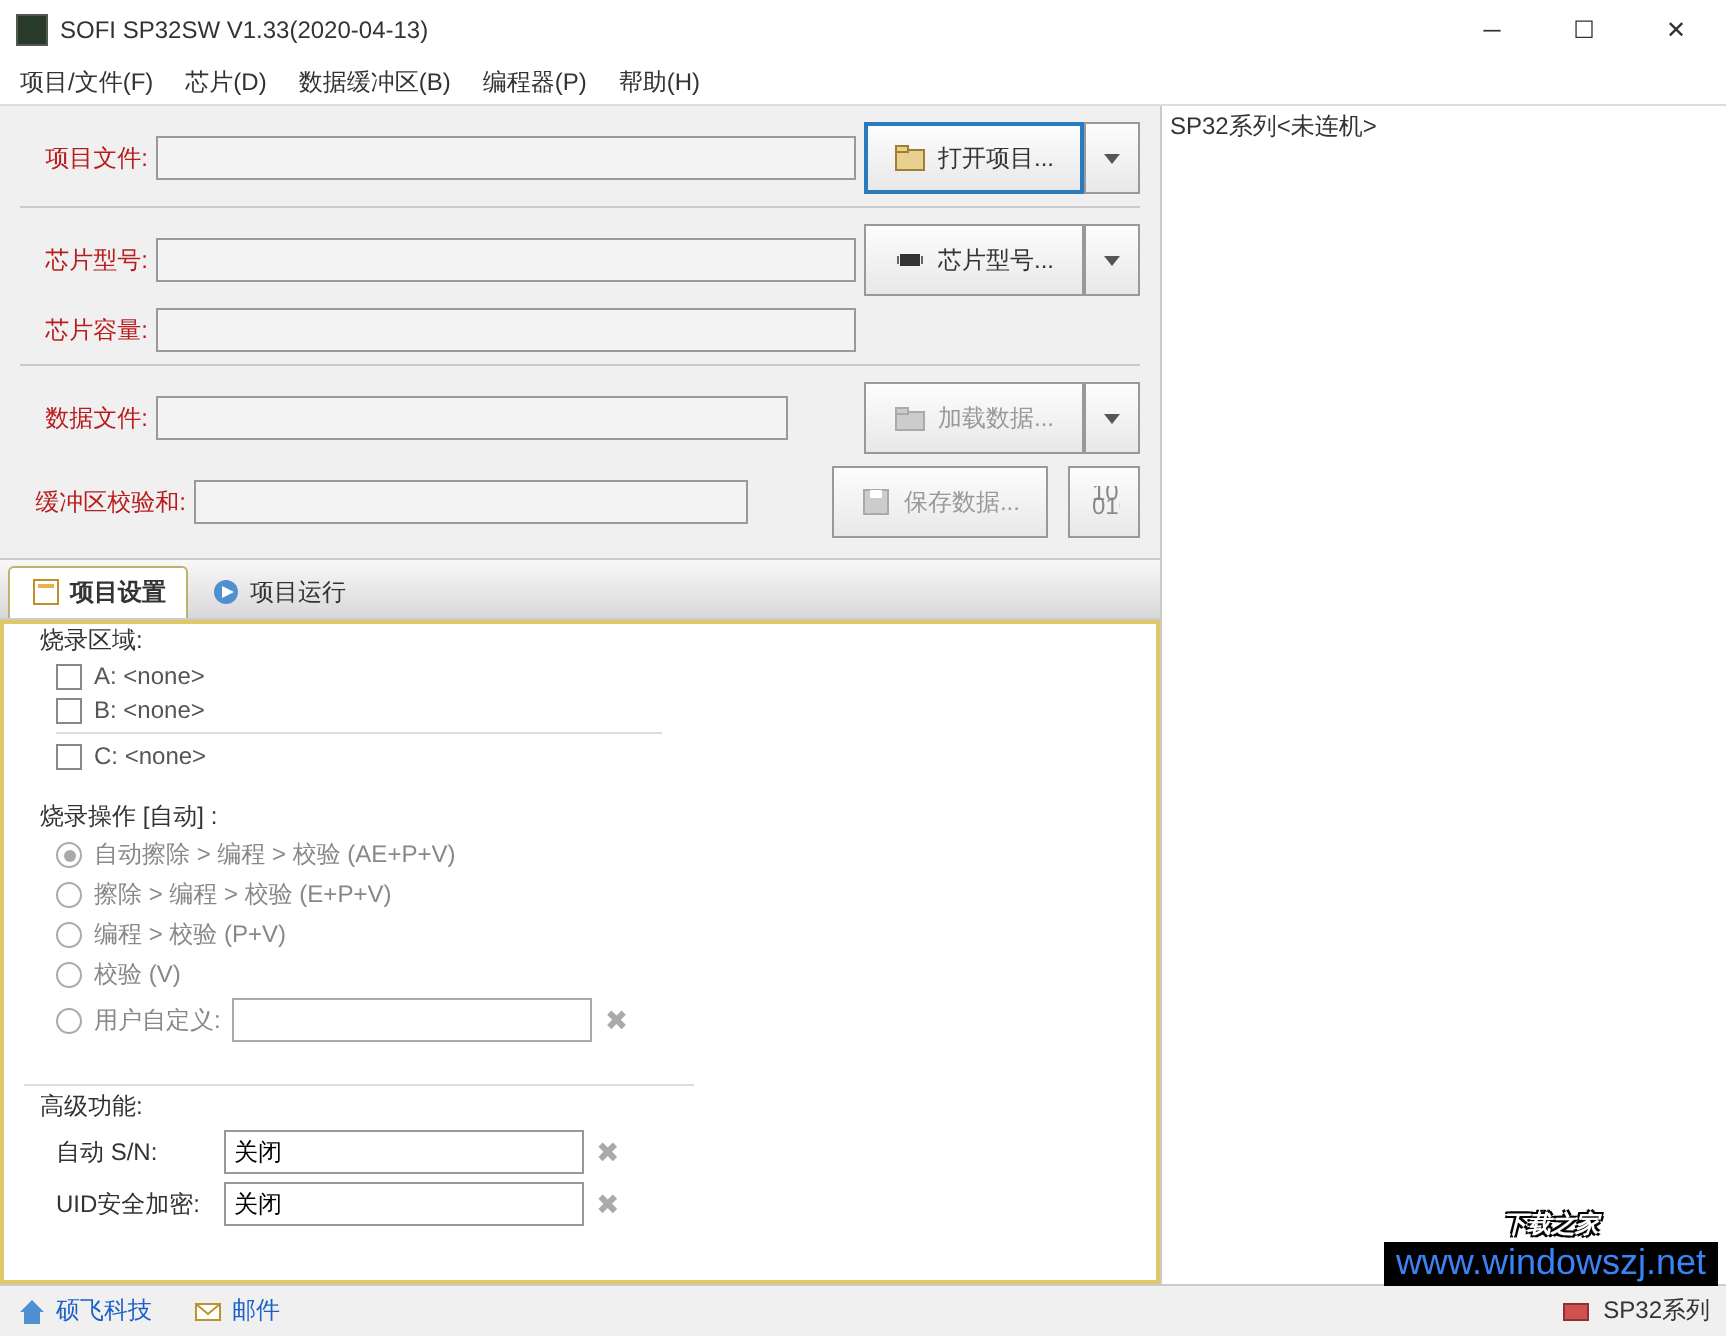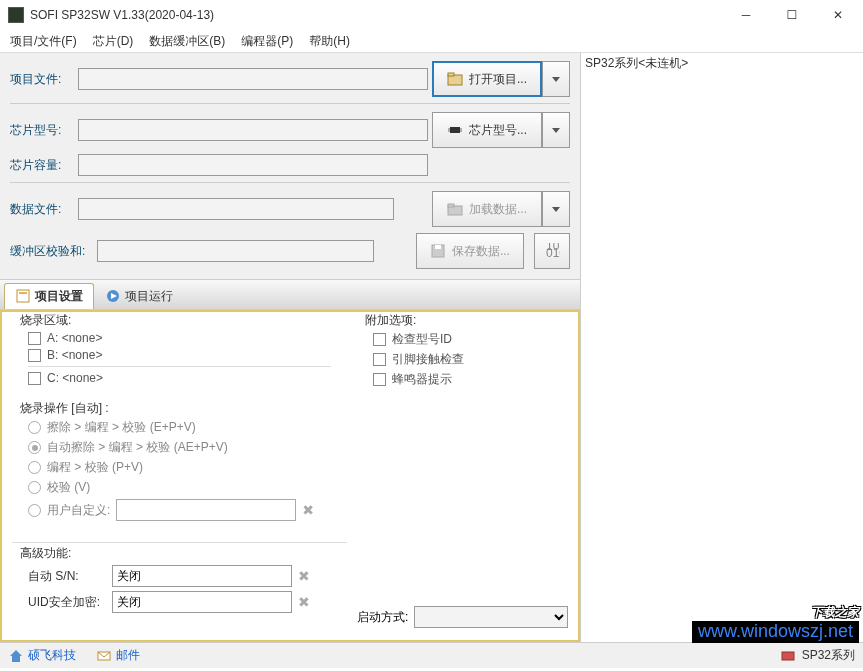--- a/index.html
+++ b/index.html
@@ -8,21 +8,21 @@
 .titlebar .app-icon { width: 16px; height: 16px; background: #2a3a2a; margin-right: 6px; border: 1px solid #555; }
 .titlebar .title { flex: 1; color: #333; }
 .titlebar .winbtn { width: 46px; height: 30px; display: flex; align-items: center; justify-content: center; color: #333; }
 .menubar { height: 22px; display: flex; align-items: center; padding: 0 4px; gap: 4px; background: #fff; }
 .menubar .mitem { padding: 2px 6px; color: #333; }
 .content { display: flex; height: 590px; border-top: 1px solid #ddd; }
 .left-panel { width: 581px; border-right: 1px solid #ccc; background: #f0f0f0; display: flex; flex-direction: column; }
 .right-panel { flex: 1; background: #fff; padding: 2px 4px; color: #333; }
 .form-area { padding: 8px 10px 4px 10px; }
 .form-row { display: flex; align-items: center; margin-bottom: 6px; gap: 4px; }
-.form-label { width: 64px; color: #0c4a6e; text-align: left; }
+.form-label { width: 64px; color: #b91c1c; text-align: right; }
 .text-field { flex: 1; height: 22px; border: 1px solid #999; background: #f3f3f3; padding: 0 4px; }
 .small-field { height: 22px; border: 1px solid #999; background: #f3f3f3; }
 .btn { height: 36px; border: 1px solid #999; background: linear-gradient(#fdfdfd,#e8e8e8); display: flex; align-items: center; justify-content: center; gap: 6px; padding: 0 10px; color: #333; font-size: 13px; }
 .btn.primary { border: 2px solid #2a7abf; }
 .btn-small { width: 28px; height: 36px; border: 1px solid #999; background: linear-gradient(#fdfdfd,#e8e8e8); display:flex; align-items:center; justify-content:center; }
 .btn-wide { width: 110px; }
 .btn-group { display: flex; }
 .hr { border: 0; border-top: 1px solid #ccc; margin: 4px 0 8px 0; }
 .tabs { display: flex; background: linear-gradient(#f8f8f8,#d8d8d8); border-top: 1px solid #ccc; border-bottom: 1px solid #ccc; padding: 3px 4px 0 4px; }
 .tab { display: flex; align-items: flex-start; gap: 4px; padding: 4px 10px; border: 1px solid transparent; border-bottom: none; color: #333; }
@@ -39,21 +39,21 @@
 .radio.sel::after { content:''; width:6px; height:6px; background:#aaa; border-radius:50%; }
 .sep-line { border-top: 1px solid #ddd; margin: 4px 8px; }
 .adv-row { display: flex; align-items: center; gap: 6px; margin: 4px 0 4px 8px; }
 .adv-label { width: 78px; color: #333; }
 .adv-field { width: 180px; height: 22px; border: 1px solid #999; background: #fff; padding: 0 4px; display:flex; align-items:center; }
 .user-input { width: 180px; height: 22px; border: 1px solid #aaa; }
 .x-icon { color: #aaa; font-size: 14px; }
 .statusbar { height: 26px; border-top: 1px solid #ccc; background: #f0f0f0; display: flex; align-items: center; padding: 0 8px; gap: 20px; }
 .status-link { color: #1a60c8; display: flex; align-items: center; gap: 4px; }
 .status-right { margin-left: auto; display: flex; align-items: center; gap: 6px; color: #333; }
-.watermark { position: absolute; right: 4px; bottom: 28px; color: #fff; text-shadow: 1px 1px 0 #000, -1px -1px 0 #000, 1px -1px 0 #000, -1px 1px 0 #000; font-size: 18px; font-weight: bold; font-style: italic; line-height: 1.1; text-align: right; font-family: "SimHei", sans-serif; }
+.watermark { position: absolute; right: 4px; bottom: 28px; color: #fff; text-shadow: 1px 1px 0 #000, -1px -1px 0 #000, 1px -1px 0 #000, -1px 1px 0 #000; font-size: 18px; font-weight: bold; font-style: italic; line-height: 1.1; text-align: center; font-family: "SimHei", sans-serif; }
 .watermark .url { color: #3b82f6; font-size: 18px; background: #000; padding: 1px 6px; font-style: normal; font-weight: normal; display:block; }
 .icon-svg { width:16px; height:16px; }
 .caret { width:0; height:0; border-left:4px solid transparent; border-right:4px solid transparent; border-top:5px solid #555; }
 .btn.disabled { color: #999; margin-left: 34px; }
 .checksum-field { width: 280px; }
 .extra-btn { width:36px; height:36px; border:1px solid #999; background:linear-gradient(#fdfdfd,#e8e8e8); display:flex; align-items:center; justify-content:center; margin-left:6px; }
 .startup-row { display:flex; align-items:center; gap:6px; margin-top: auto; padding: 0 0 4px 0; }
 </style>
 </head>
 <body>
@@ -186,26 +186,26 @@
           <div class="sep-line"></div>
           <div class="chk-row">
               <div class="chk"></div>
               <span>C: &lt;none&gt;</span>
             </div>
         </div>
 
         <div class="groupbox" style="margin-top:6px">
           <div class="gtitle">烧录操作 [自动] :</div>
           <div class="radio-row">
+              <div class="radio sel"></div>
+              <span>自动擦除 &gt; 编程 &gt; 校验 (AE+P+V)</span>
+            </div>
+          <div class="radio-row">
               <div class="radio"></div>
               <span>擦除 &gt; 编程 &gt; 校验 (E+P+V)</span>
-            </div>
-          <div class="radio-row">
-              <div class="radio sel"></div>
-              <span>自动擦除 &gt; 编程 &gt; 校验 (AE+P+V)</span>
             </div>
           <div class="radio-row">
               <div class="radio"></div>
               <span>编程 &gt; 校验 (P+V)</span>
             </div>
           <div class="radio-row">
               <div class="radio"></div>
               <span>校验 (V)</span>
             </div>
           <div class="radio-row">
@@ -230,42 +230,20 @@
           <div class="adv-row">
             <div class="adv-label">UID安全加密:</div>
             <div class="adv-field">
                 <span>关闭</span>
               </div>
             <span class="x-icon">✖</span>
           </div>
         </div>
       </div>
 
-      <div class="col-right">
-        <div class="groupbox">
-          <div class="gtitle">附加选项:</div>
-          <div class="chk-row">
-              <div class="chk"></div>
-              <span>检查型号ID</span>
-            </div>
-          <div class="chk-row">
-              <div class="chk"></div>
-              <span>引脚接触检查</span>
-            </div>
-          <div class="chk-row">
-              <div class="chk"></div>
-              <span>蜂鸣器提示</span>
-            </div>
-        </div>
-        <div style="flex:1"></div>
-        <div class="startup-row">
-          <span>启动方式:</span>
-          <select style="flex:1; height:22px; border:1px solid #999; background:#f3f3f3"></select>
-        </div>
-      </div>
     </div>
   </div>
 
   <div class="right-panel">
     <span>SP32系列&lt;未连机&gt;</span>
   </div>
 </div>
 
 <div class="statusbar">
   <a class="status-link">

